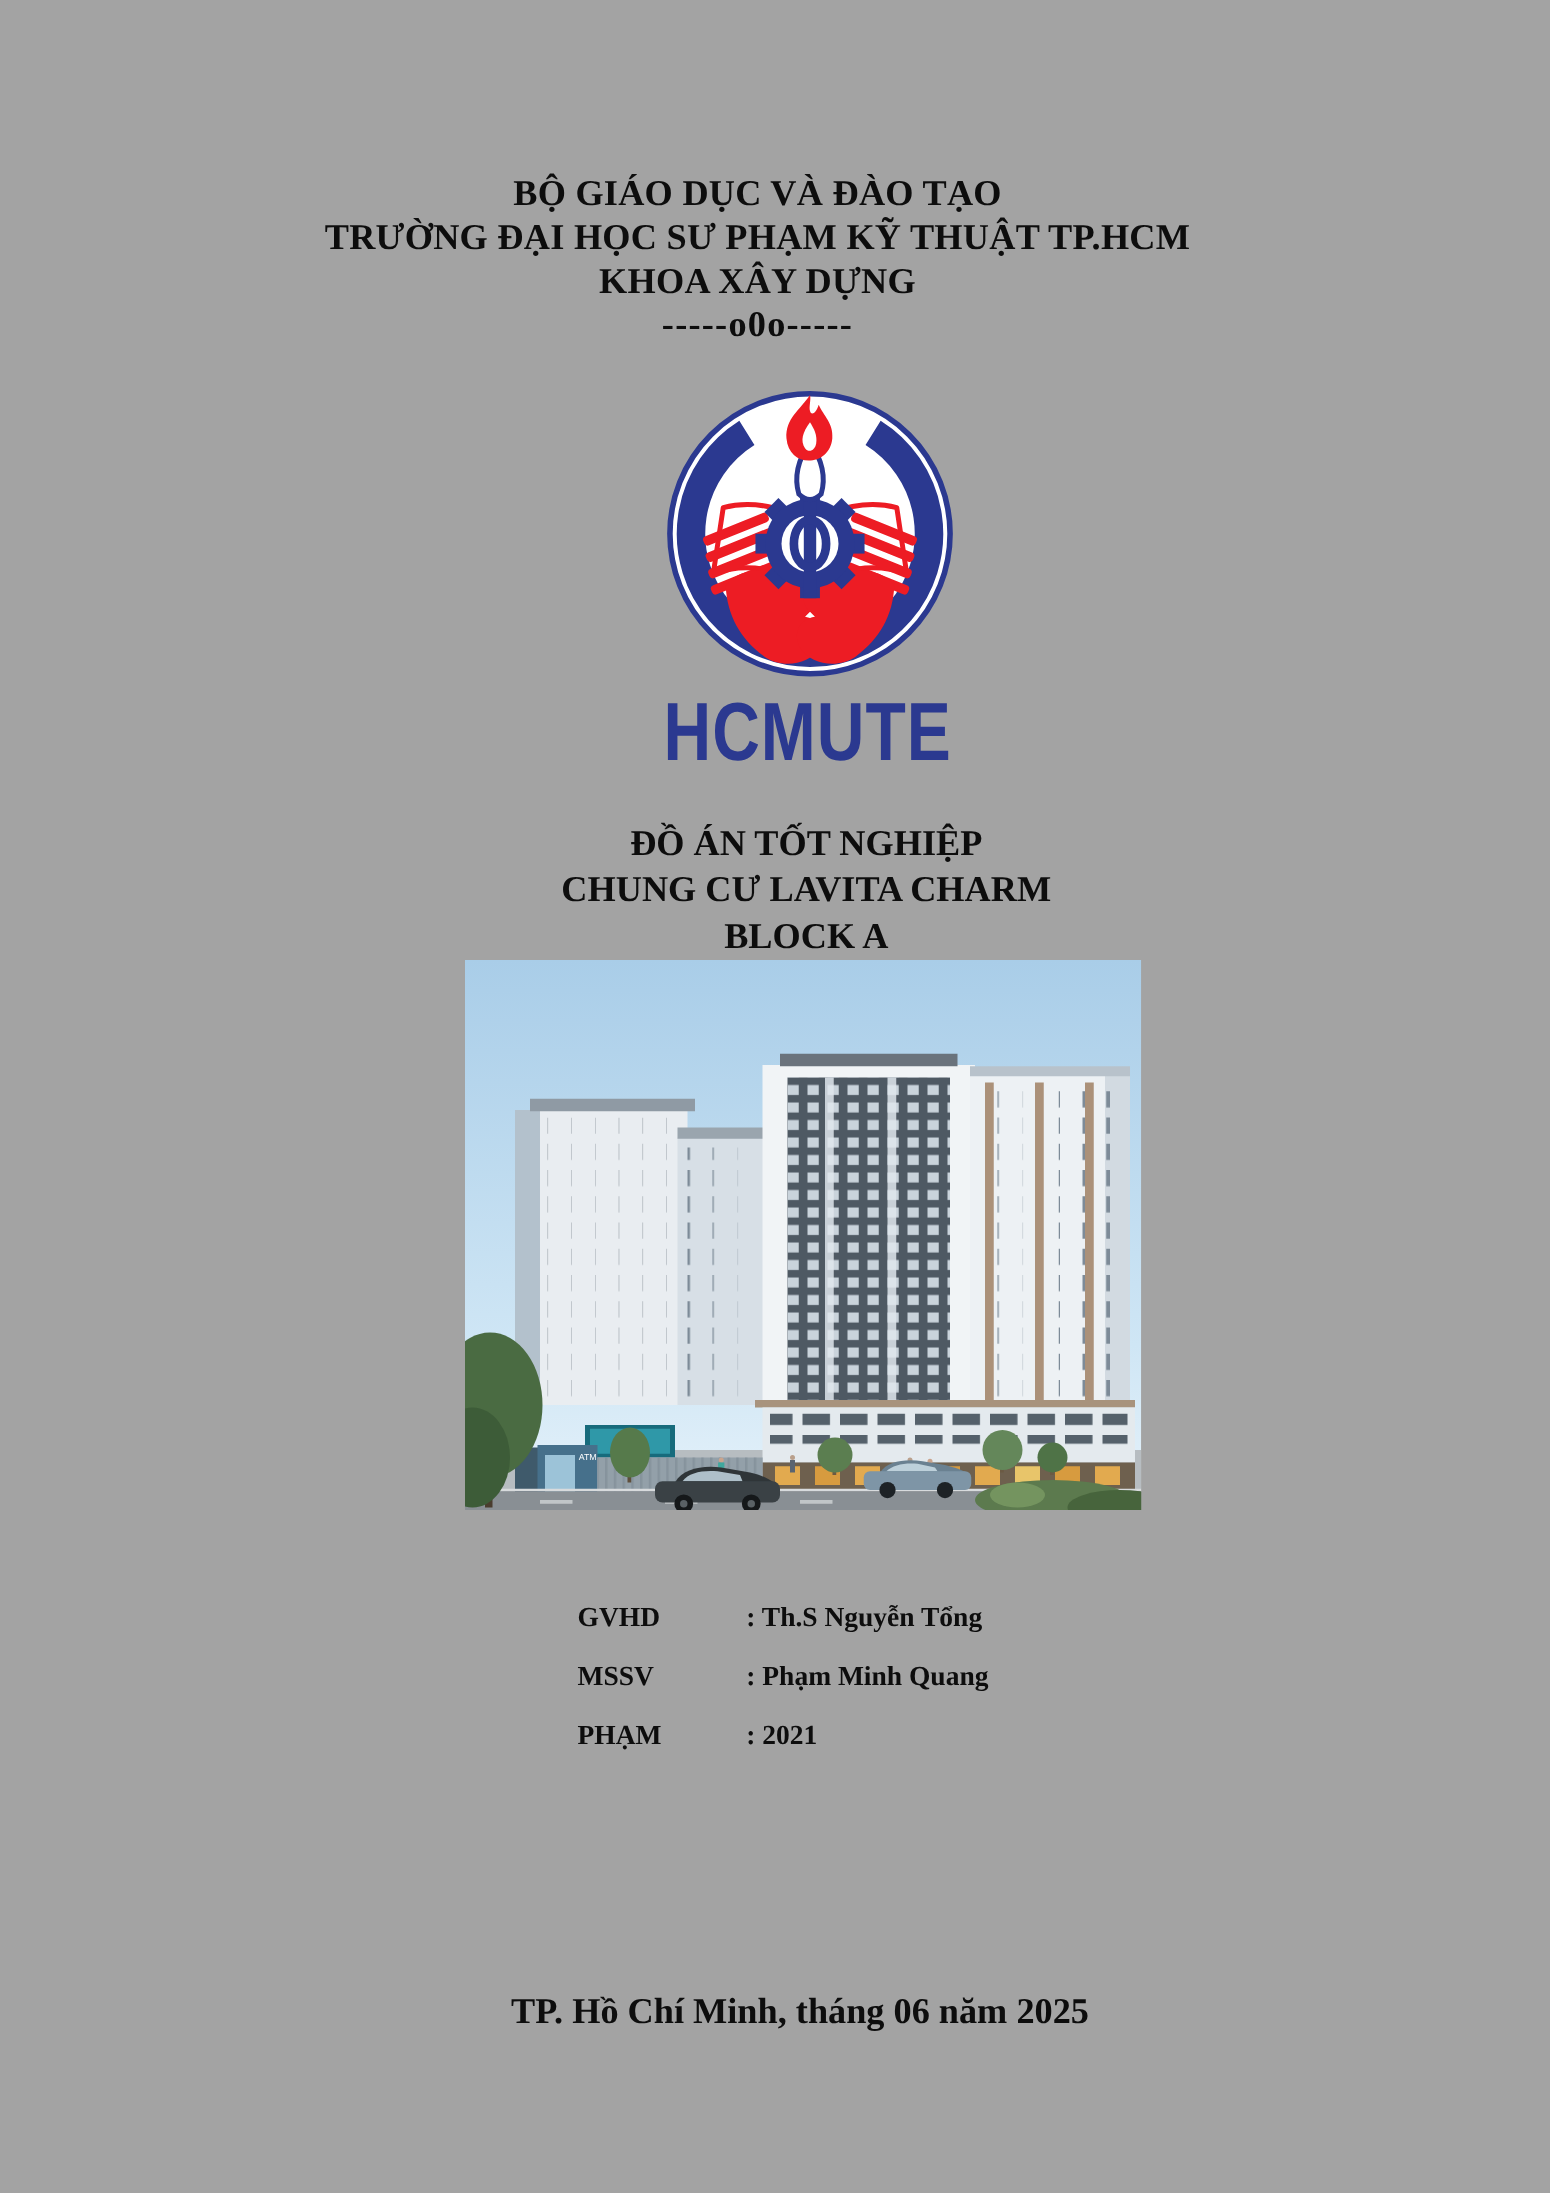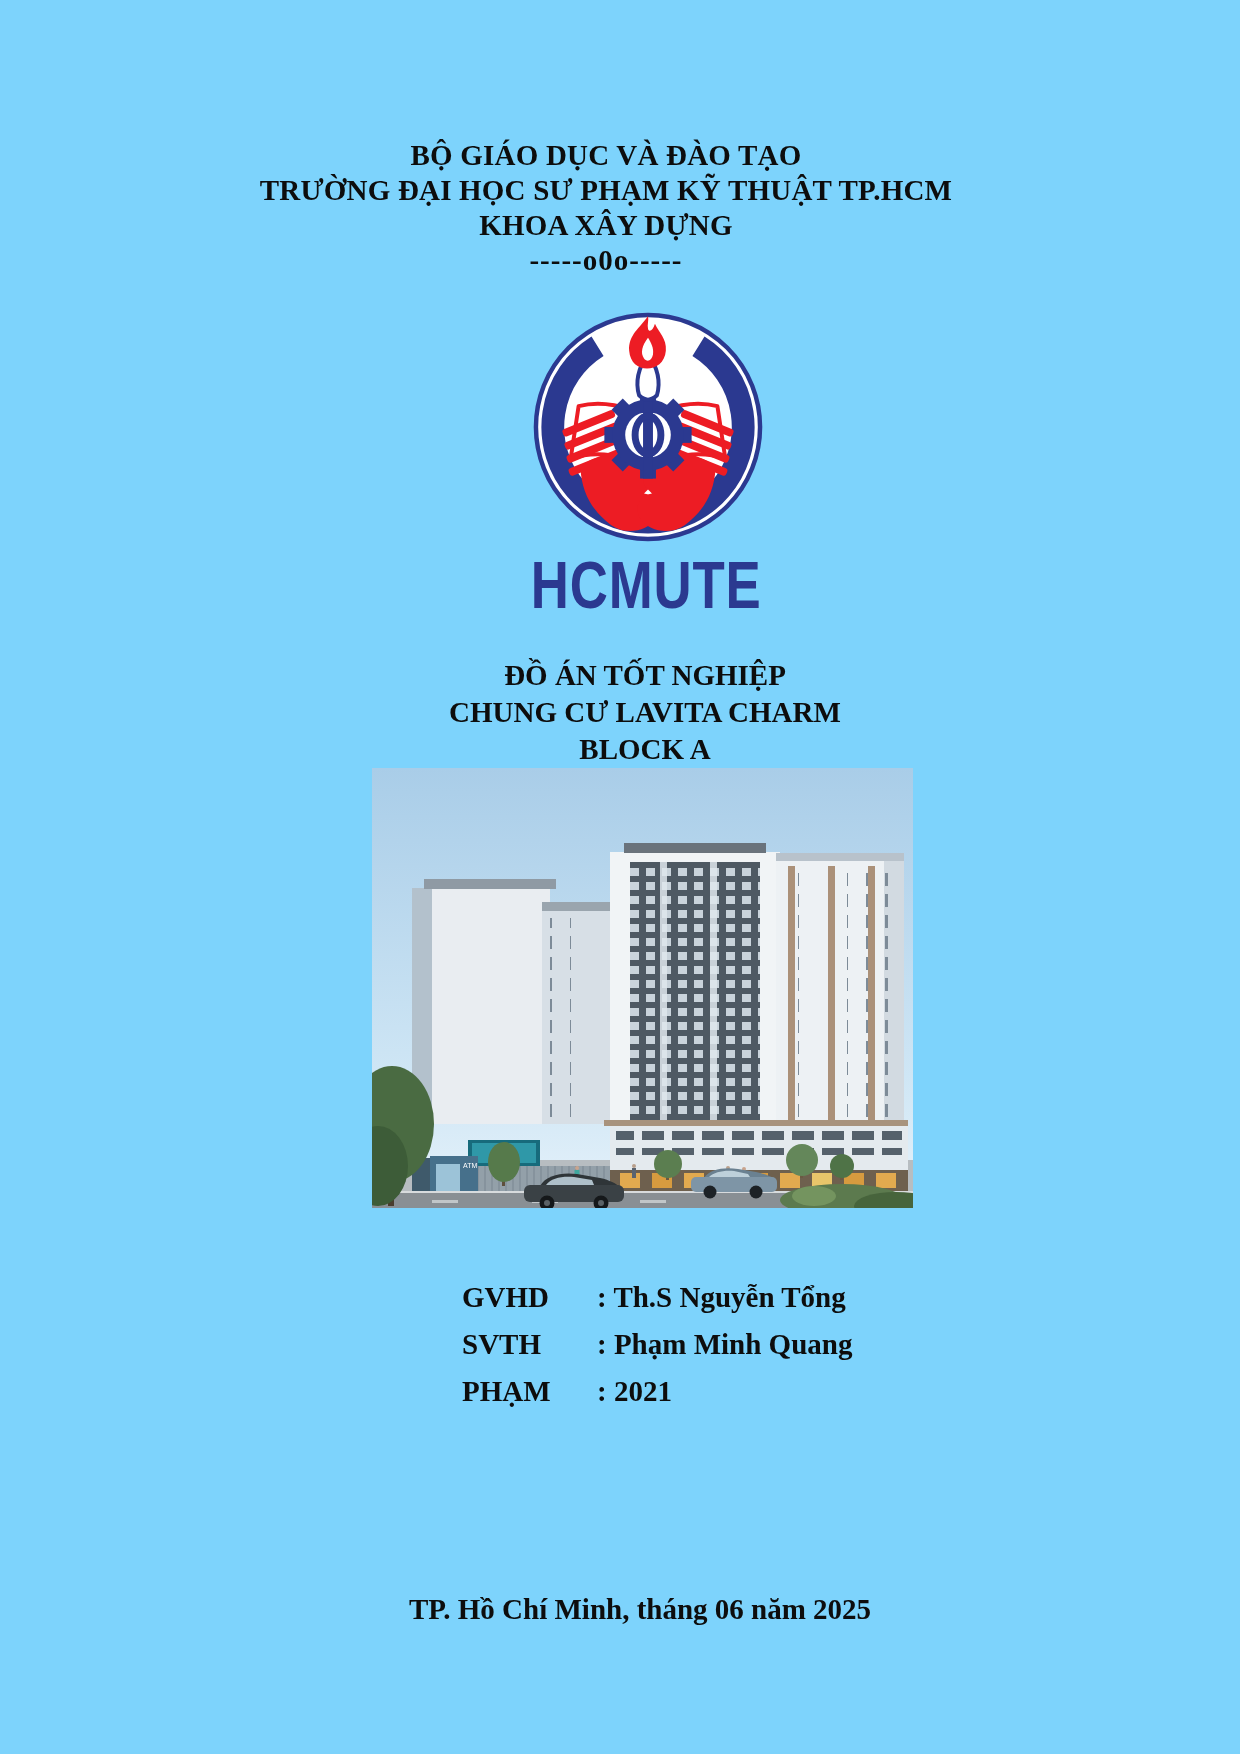--- a/index.html
+++ b/index.html
@@ -1,21 +1,21 @@
 <!DOCTYPE html>
 <html><head>
 <meta charset="utf-8">
 <style>
   * { box-sizing: border-box; }
   html, body { margin: 0; padding: 0; background: #ffffff; }
   .page {
     position: relative;
     width: 1240px;
     height: 1754px;
-    background: #7dd3fc;
+    background: #a3a3a3;
     font-family: "Liberation Serif", serif;
     color: #0d0d0d;
     overflow: hidden;
   }
   .header {
     position: absolute;
     top: 138px;
     left: 0;
     width: 1240px;
     text-align: center;
@@ -69,21 +69,21 @@
     top: 768px;
     width: 541px;
     height: 440px;
   }
   .photo-frame svg { display: block; }
   .info {
     position: absolute;
     left: 462px;
     top: 1281px;
     font-weight: bold;
-    font-size: 29px;
+    font-size: 22px;
   }
   .info-row { display: flex; align-items: baseline; height: 30px; margin-bottom: 17px; }
   .info-label { width: 135px; }
   .footer {
     position: absolute;
     top: 1593px;
     left: 0;
     width: 1240px;
     text-align: center;
     transform: translateX(20px);
@@ -338,21 +338,21 @@
       </g>
     </svg>
   </div>
 
   <div class="info">
     <div class="info-row">
       <span class="info-label">GVHD</span>
       <span class="info-value">: Th.S Nguyễn Tổng</span>
     </div>
     <div class="info-row">
-      <span class="info-label">SVTH</span>
+      <span class="info-label">MSSV</span>
       <span class="info-value">: Phạm Minh Quang</span>
     </div>
     <div class="info-row">
       <span class="info-label">PHẠM</span>
       <span class="info-value">: 2021</span>
     </div>
   </div>
 
   <div class="footer">TP. Hồ Chí Minh, tháng 06 năm 2025</div>
 

